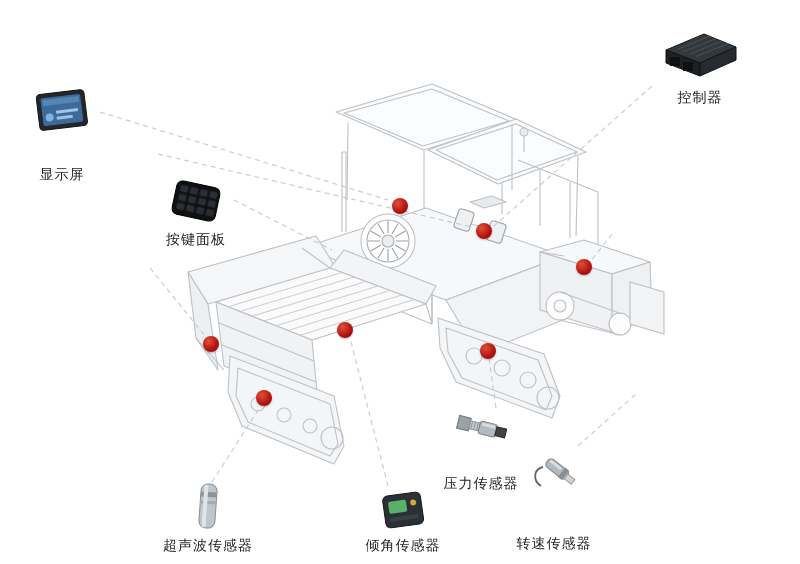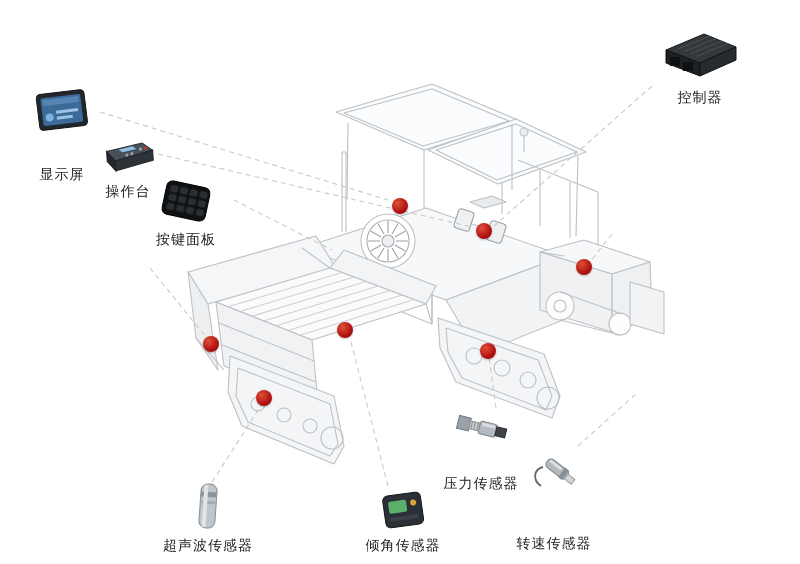--- a/index.html
+++ b/index.html
@@ -14,21 +14,21 @@
   .marker-layer { position:absolute; left:0; top:0; width:800px; height:564px; z-index:2; pointer-events:none; }
   .marker {
     position:absolute; width:16px; height:16px; border-radius:50%;
     background: radial-gradient(circle at 35% 32%, #de5038, var(--marker,#b00f0f) 62%, #8c0909);
     box-shadow:0 1px 2px rgba(0,0,0,.25);
   }
   .comp { position:absolute; z-index:3; display:flex; flex-direction:column; align-items:center; gap:5px; }
   .comp .label { font-size:14px; color:var(--label,#1c1c1c); white-space:nowrap; letter-spacing:1px; }
   #c-display    { left:24px;  top:86px;  width:76px;gap:30px; }
   #c-console    { left:92px;  top:136px; width:72px; }
-  #c-keypad     { left:146px; top:176px; width:80px;text-align:right; }
+  #c-keypad     { left:156px; top:176px; width:80px;text-align:right; }
   #c-sensor     { left:86px;  top:236px; width:82px; }
   #c-controller { left:650px; top:26px;  width:100px; }
   #c-sidebox    { left:602px; top:188px; flex-direction:row; align-items:flex-start; gap:14px; }
   #c-sidebox .label { margin-top:28px; }
   #c-pressure   { left:436px; top:408px; width:90px;gap:25px; }
   #c-speed      { left:514px; top:444px; width:80px;gap:43px; }
   #c-ultrasonic { left:162px; top:480px; width:92px; }
   #c-tilt       { left:360px; top:486px; width:86px; }
 </style>
 </head>
@@ -145,35 +145,20 @@
         <rect x="10" y="10" width="40" height="28" rx="2" fill="#3c6b99"></rect>
         <rect x="12" y="12" width="36" height="6" fill="#5585b3"></rect>
         <circle cx="17" cy="30" r="4" fill="#7fb3dd"></circle>
         <rect x="24" y="24" width="22" height="3" fill="#9cc4e4"></rect>
         <rect x="24" y="30" width="16" height="3" fill="#9cc4e4"></rect>
       </g>
     </svg>
     <div class="label">显示屏</div>
   </div>
 
-  <div class="comp" id="c-console">
-    <svg width="58" height="42" viewBox="0 0 58 42">
-      <g transform="rotate(-4 29 21)">
-        <path d="M8,14 L44,8 L54,16 L16,24 Z" fill="#4a5057" stroke="#2c3136"></path>
-        <path d="M16,24 L54,16 L54,26 L16,34 Z" fill="#2e3338" stroke="#1d2125"></path>
-        <path d="M8,14 L16,24 L16,34 L8,24 Z" fill="#23272b" stroke="#1d2125"></path>
-        <path d="M20,13 L34,10.5 L38,13.5 L24,16 Z" fill="#8fc1e8"></path>
-        <circle cx="42" cy="14" r="1.6" fill="#9aa0a5"></circle>
-        <circle cx="47" cy="13" r="1.6" fill="#c23a2e"></circle>
-        <circle cx="28" cy="19" r="1.6" fill="#9aa0a5"></circle>
-        <circle cx="33" cy="18" r="1.6" fill="#9aa0a5"></circle>
-      </g>
-    </svg>
-    <div class="label">操作台</div>
-  </div>
 
   <div class="comp" id="c-keypad">
     <svg width="60" height="50" viewBox="0 0 60 50">
       <g transform="rotate(12 30 25)">
         <rect x="8" y="8" width="44" height="34" rx="6" fill="#0e1012" stroke="#000000"></rect>
         <g fill="#2b2f33" stroke="#1a1d20">
           <rect x="12" y="12" width="8" height="7" rx="2"></rect>
             <rect x="22" y="12" width="8" height="7" rx="2"></rect>
             <rect x="32" y="12" width="8" height="7" rx="2"></rect>
             <rect x="42" y="12" width="8" height="7" rx="2"></rect>

